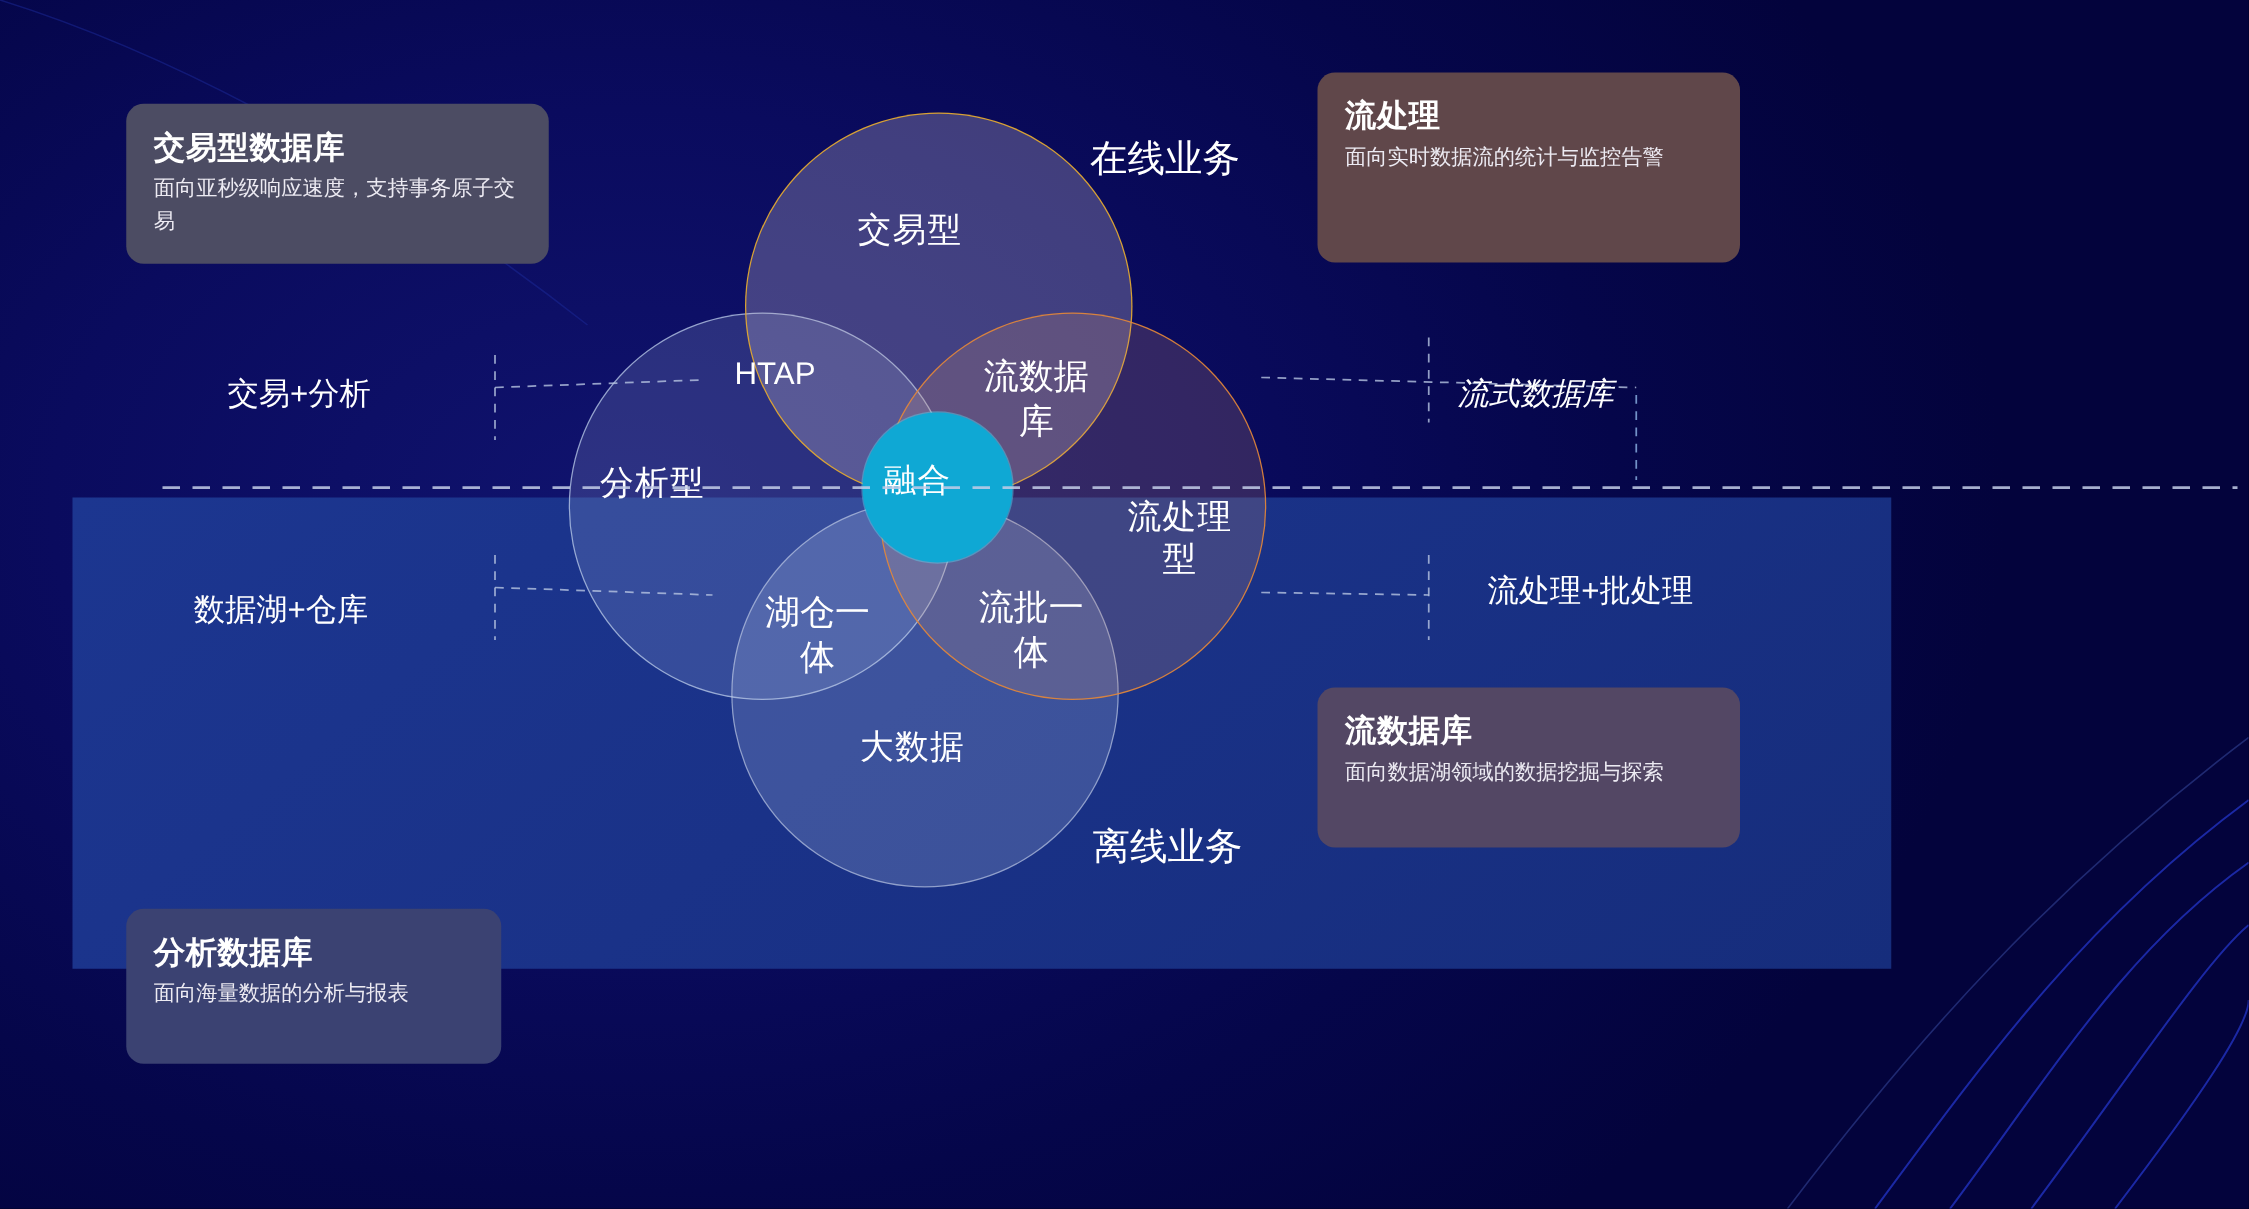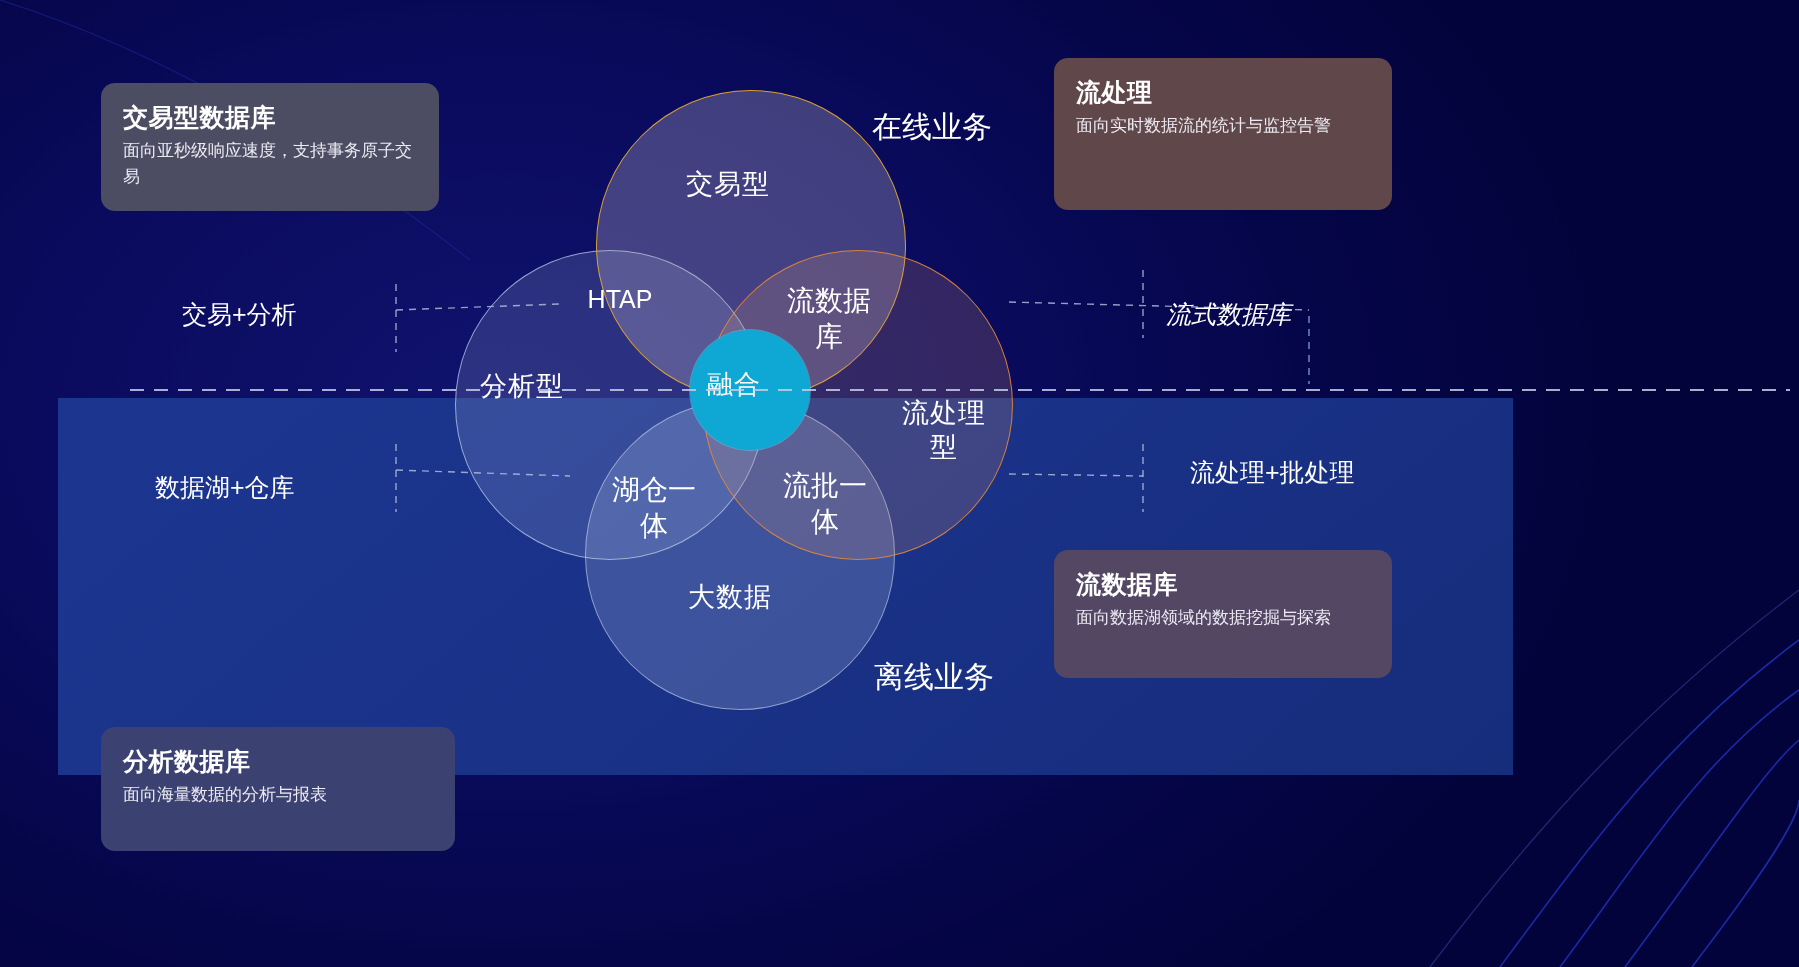--- a/index.html
+++ b/index.html
@@ -121,21 +121,21 @@
     margin-bottom:4px;
   }
   .card p{
     font-size:17px;
     font-weight:normal;
     color:#eceaf2;
     line-height:1.55;
   }
   .card-tl{ left:101px; top:83px; width:338px; height:128px; background:#4c4c63; }
   .card-tr{ left:1054px; top:58px; width:338px; height:152px; background:#60474a; }
-  .card-bl{ left:101px; top:727px; width:354px; height:124px; background:#3b4272; }
+  .card-bl{ left:101px; top:727px; width:300px; height:124px; background:#3b4272; }
   .card-br{ left:1054px; top:550px; width:338px; height:128px; background:#534764; }
 
   
   svg.lines{ position:absolute; left:0; top:0; width:1799px; height:967px; pointer-events:none; }
 </style>
 </head>
 <body>
 
 <div id="stage">
 

